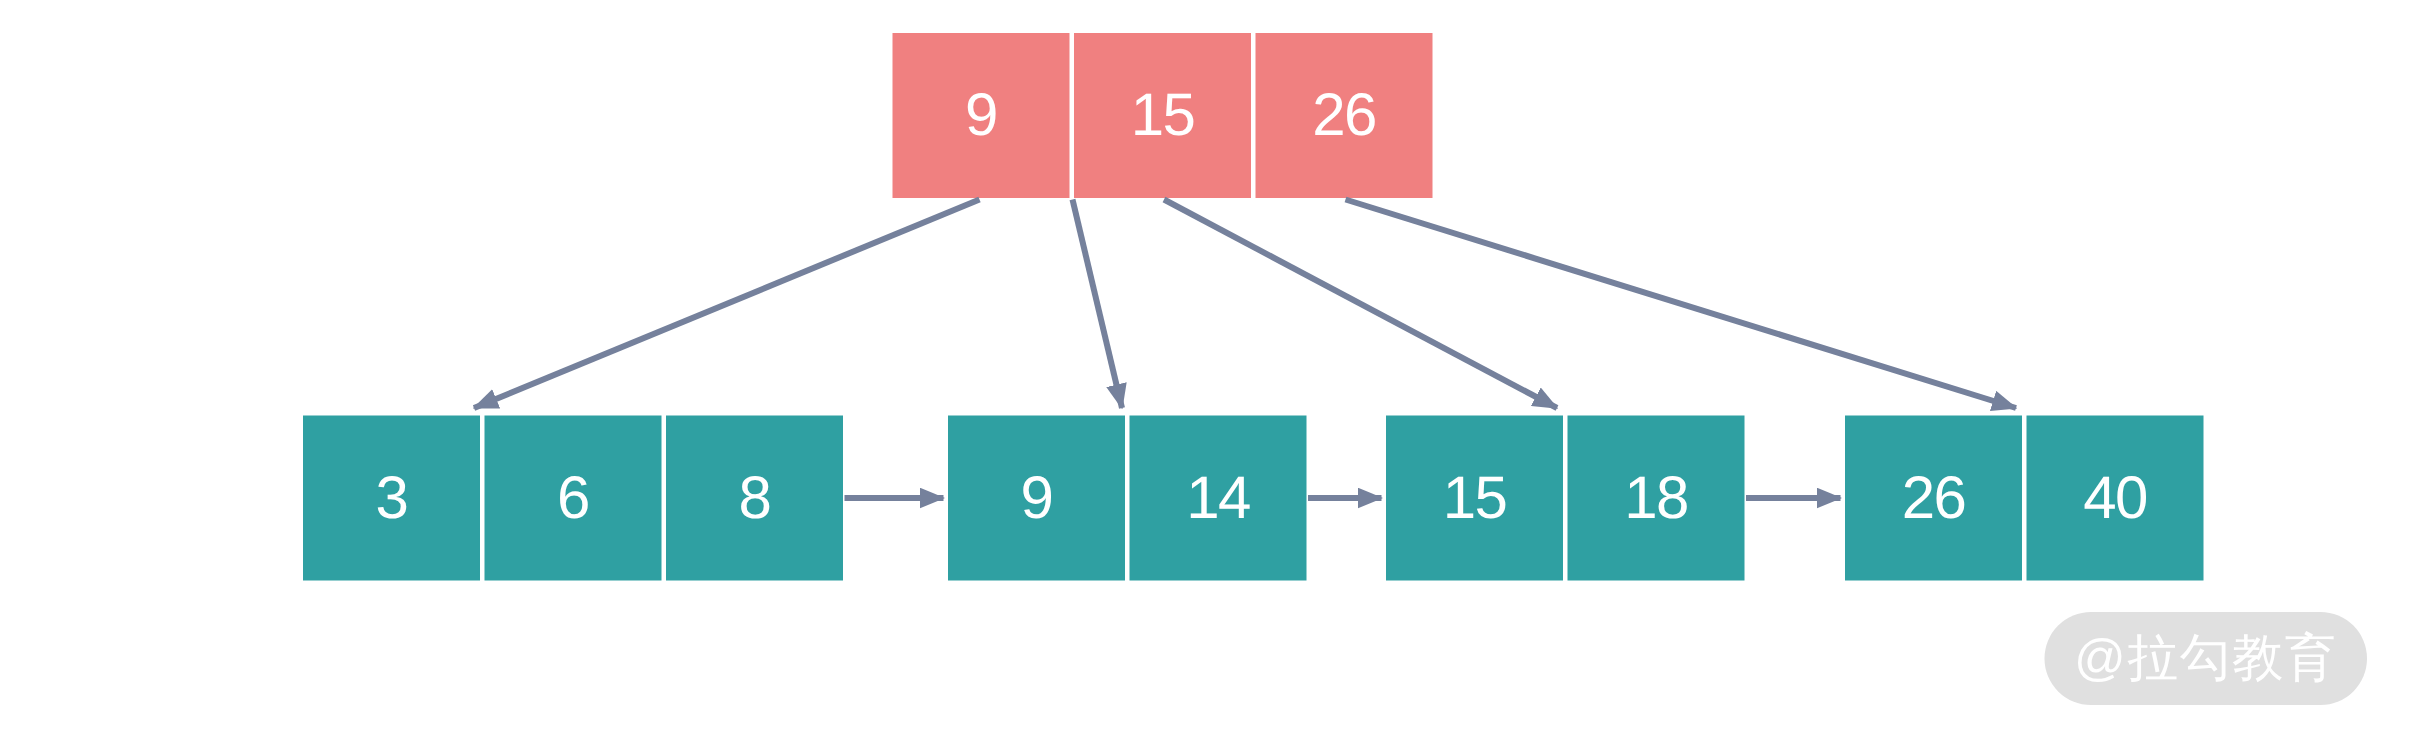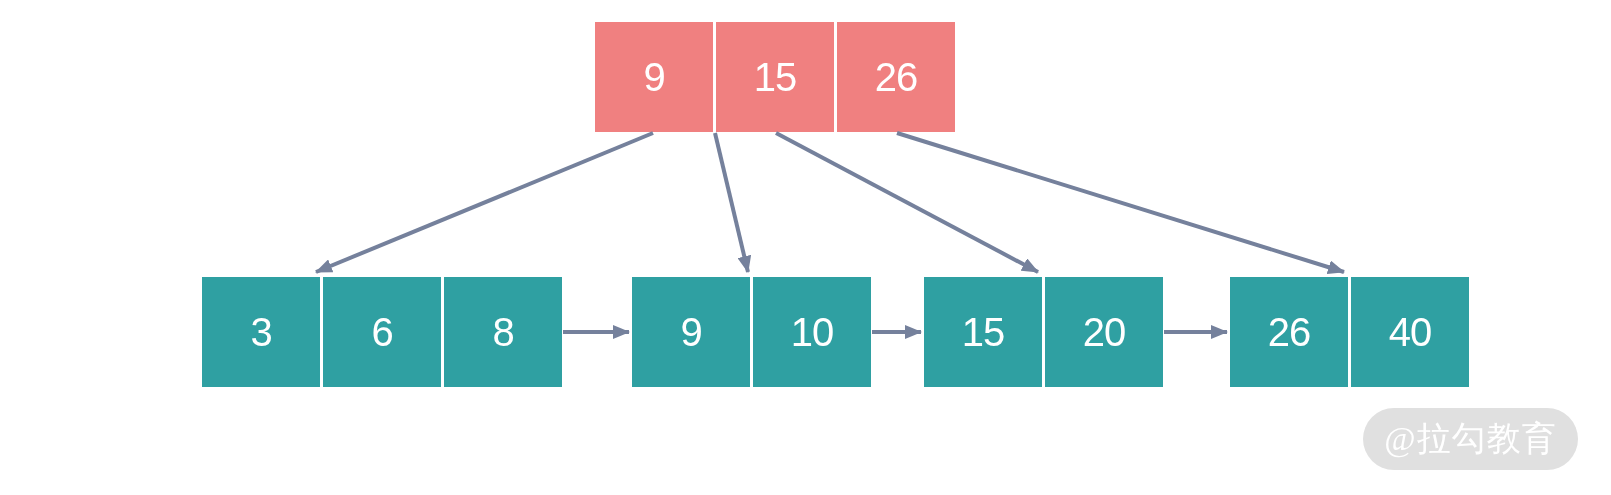--- a/index.html
+++ b/index.html
@@ -62,21 +62,20 @@
     height: 62px;
     border-radius: 31px;
     background: var(--wm-bg, #E0E0E0);
     color: var(--wm-text, #FFFFFF);
     display: flex;
     align-items: center;
     justify-content: center;
     font-size: 34px;
     letter-spacing: 1px;
     user-select: none;
-    font-family: Liberation Serif, serif;
   }
 </style>
 </head>
 <body>
 
 <div id="canvas">
 
   <div class="node" id="root-node">
     <div class="cell root-cell">9</div>
     <div class="cell root-cell">15</div>
@@ -84,26 +83,26 @@
   </div>
 
   <div class="node" id="leaf-node-1">
     <div class="cell leaf-cell">3</div>
     <div class="cell leaf-cell">6</div>
     <div class="cell leaf-cell">8</div>
   </div>
 
   <div class="node" id="leaf-node-2">
     <div class="cell leaf-cell">9</div>
-    <div class="cell leaf-cell">10</div>
+    <div class="cell leaf-cell">14</div>
   </div>
 
   <div class="node" id="leaf-node-3">
     <div class="cell leaf-cell">15</div>
-    <div class="cell leaf-cell">20</div>
+    <div class="cell leaf-cell">18</div>
   </div>
 
   <div class="node" id="leaf-node-4">
     <div class="cell leaf-cell">26</div>
     <div class="cell leaf-cell">40</div>
   </div>
 
   <svg id="arrow-layer" viewBox="0 0 1611 495" xmlns="http://www.w3.org/2000/svg">
     <defs>
       <marker id="arrowhead" markerUnits="userSpaceOnUse" markerWidth="17" markerHeight="14" refX="16" refY="7" orient="auto">

